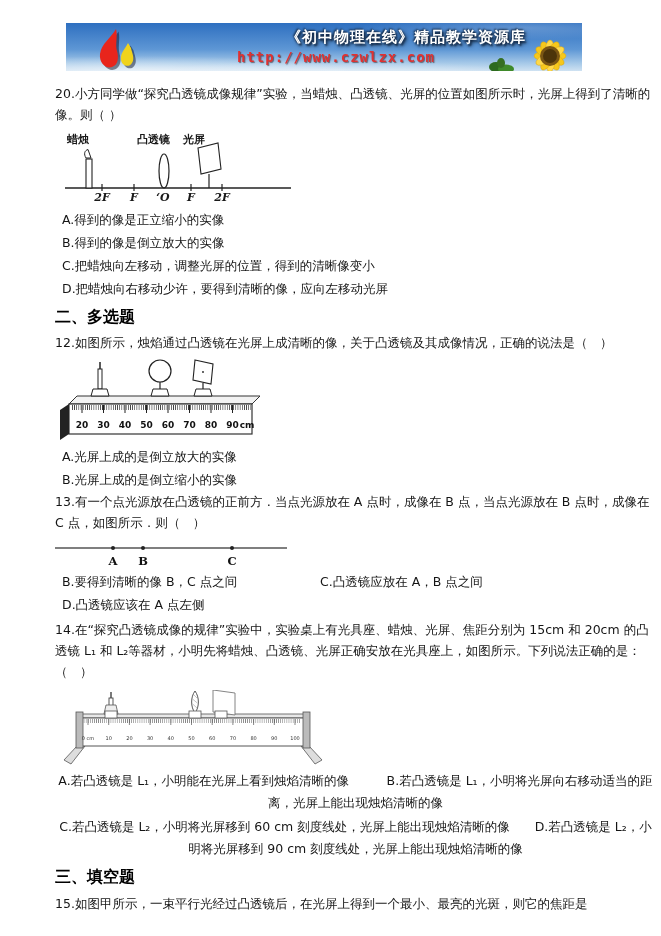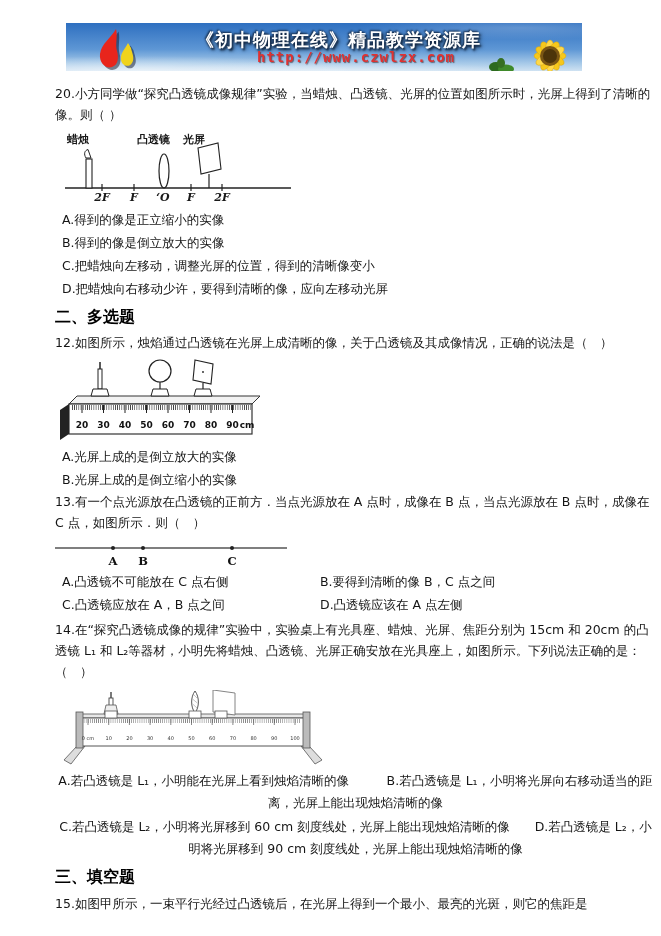--- a/index.html
+++ b/index.html
@@ -7,25 +7,25 @@
         font-family:"DejaVu Sans","Liberation Sans",sans-serif;color:#151515;}
 
   
   .banner{position:relative;width:516px;height:48px;margin:23px 0 0 66px;overflow:hidden;
     background:
       radial-gradient(60% 45% at 14% 100%, rgba(255,255,255,.55), rgba(255,255,255,0) 70%),
       radial-gradient(50% 40% at 52% 105%, rgba(255,255,255,.45), rgba(255,255,255,0) 70%),
       radial-gradient(45% 35% at 88% 10%, rgba(255,255,255,.22), rgba(255,255,255,0) 70%),
       linear-gradient(180deg,#2e6fc0 0%,#5e97d5 55%,#a9cbe9 85%,#cfe2f2 100%);}
   .banner-logo{position:absolute;left:26px;top:3px;}
-  .banner-title{position:absolute;left:130px;top:5px;width:330px;text-align:left;
-      font-family:"DejaVu Serif","Liberation Serif",serif;font-weight:bold;font-size:18px;
+  .banner-title{position:absolute;left:130px;top:5px;width:330px;text-align:right;
+      font-family:"DejaVu Serif","Liberation Serif",serif;font-weight:bold;font-size:15px;
       color:#fff;letter-spacing:1px;white-space:nowrap;
       text-shadow:1.5px 1.5px 2px #122743,-1px -1px 2px #122743,2px 2px 4px rgba(0,0,0,.6);}
-  .banner-url{position:absolute;left:140px;top:26px;width:300px;text-align:center;
+  .banner-url{position:absolute;left:120px;top:26px;width:300px;text-align:center;
       font-family:"DejaVu Sans Mono","Liberation Mono",monospace;font-weight:bold;font-size:14px;
       color:#e03131;letter-spacing:1px;text-shadow:1px 1px 1px rgba(40,20,20,.55);}
   .sunflower{position:absolute;right:4px;bottom:-5px;}
   .plant{position:absolute;right:66px;bottom:-2px;}
 
   
   .content{margin:12px 5px 0 55px;font-size:12.5px;line-height:21px;}
   .qtext{margin:0 0 2px 0;}
   .opt{padding-left:7px;line-height:23px;}
   .sec{font-size:16px;font-weight:bold;margin:6px 0 5px 0;color:#000;}
@@ -158,21 +158,20 @@
       <line x1="0" y1="8" x2="232" y2="8" stroke="#555" stroke-width="1.6"></line>
       <circle cx="58" cy="8" r="2" fill="#222"></circle>
       <circle cx="88" cy="8" r="2" fill="#222"></circle>
       <circle cx="177" cy="8" r="2" fill="#222"></circle>
       <text class="ptlabel" x="58" y="25" text-anchor="middle">A</text>
       <text class="ptlabel" x="88" y="25" text-anchor="middle">B</text>
       <text class="ptlabel" x="177" y="25" text-anchor="middle">C</text>
     </svg>
 
     <div class="optgrid">
-      <span>A.凸透镜不可能放在 C 点右侧</span>
       <span>B.要得到清晰的像 B，C 点之间</span>
       <span>C.凸透镜应放在 A，B 点之间</span>
       <span>D.凸透镜应该在 A 点左侧</span>
     </div>
 
     <p class="qtext">14.在“探究凸透镜成像的规律”实验中，实验桌上有光具座、蜡烛、光屏、焦距分别为 15cm 和 20cm 的凸透镜 L₁ 和 L₂等器材，小明先将蜡烛、凸透镜、光屏正确安放在光具座上，如图所示。下列说法正确的是：（　）</p>
 
     <svg class="d14" width="320" height="78" viewBox="0 0 320 78">
       <defs>
         <pattern id="mt14" width="2.07" height="4" patternUnits="userSpaceOnUse">

